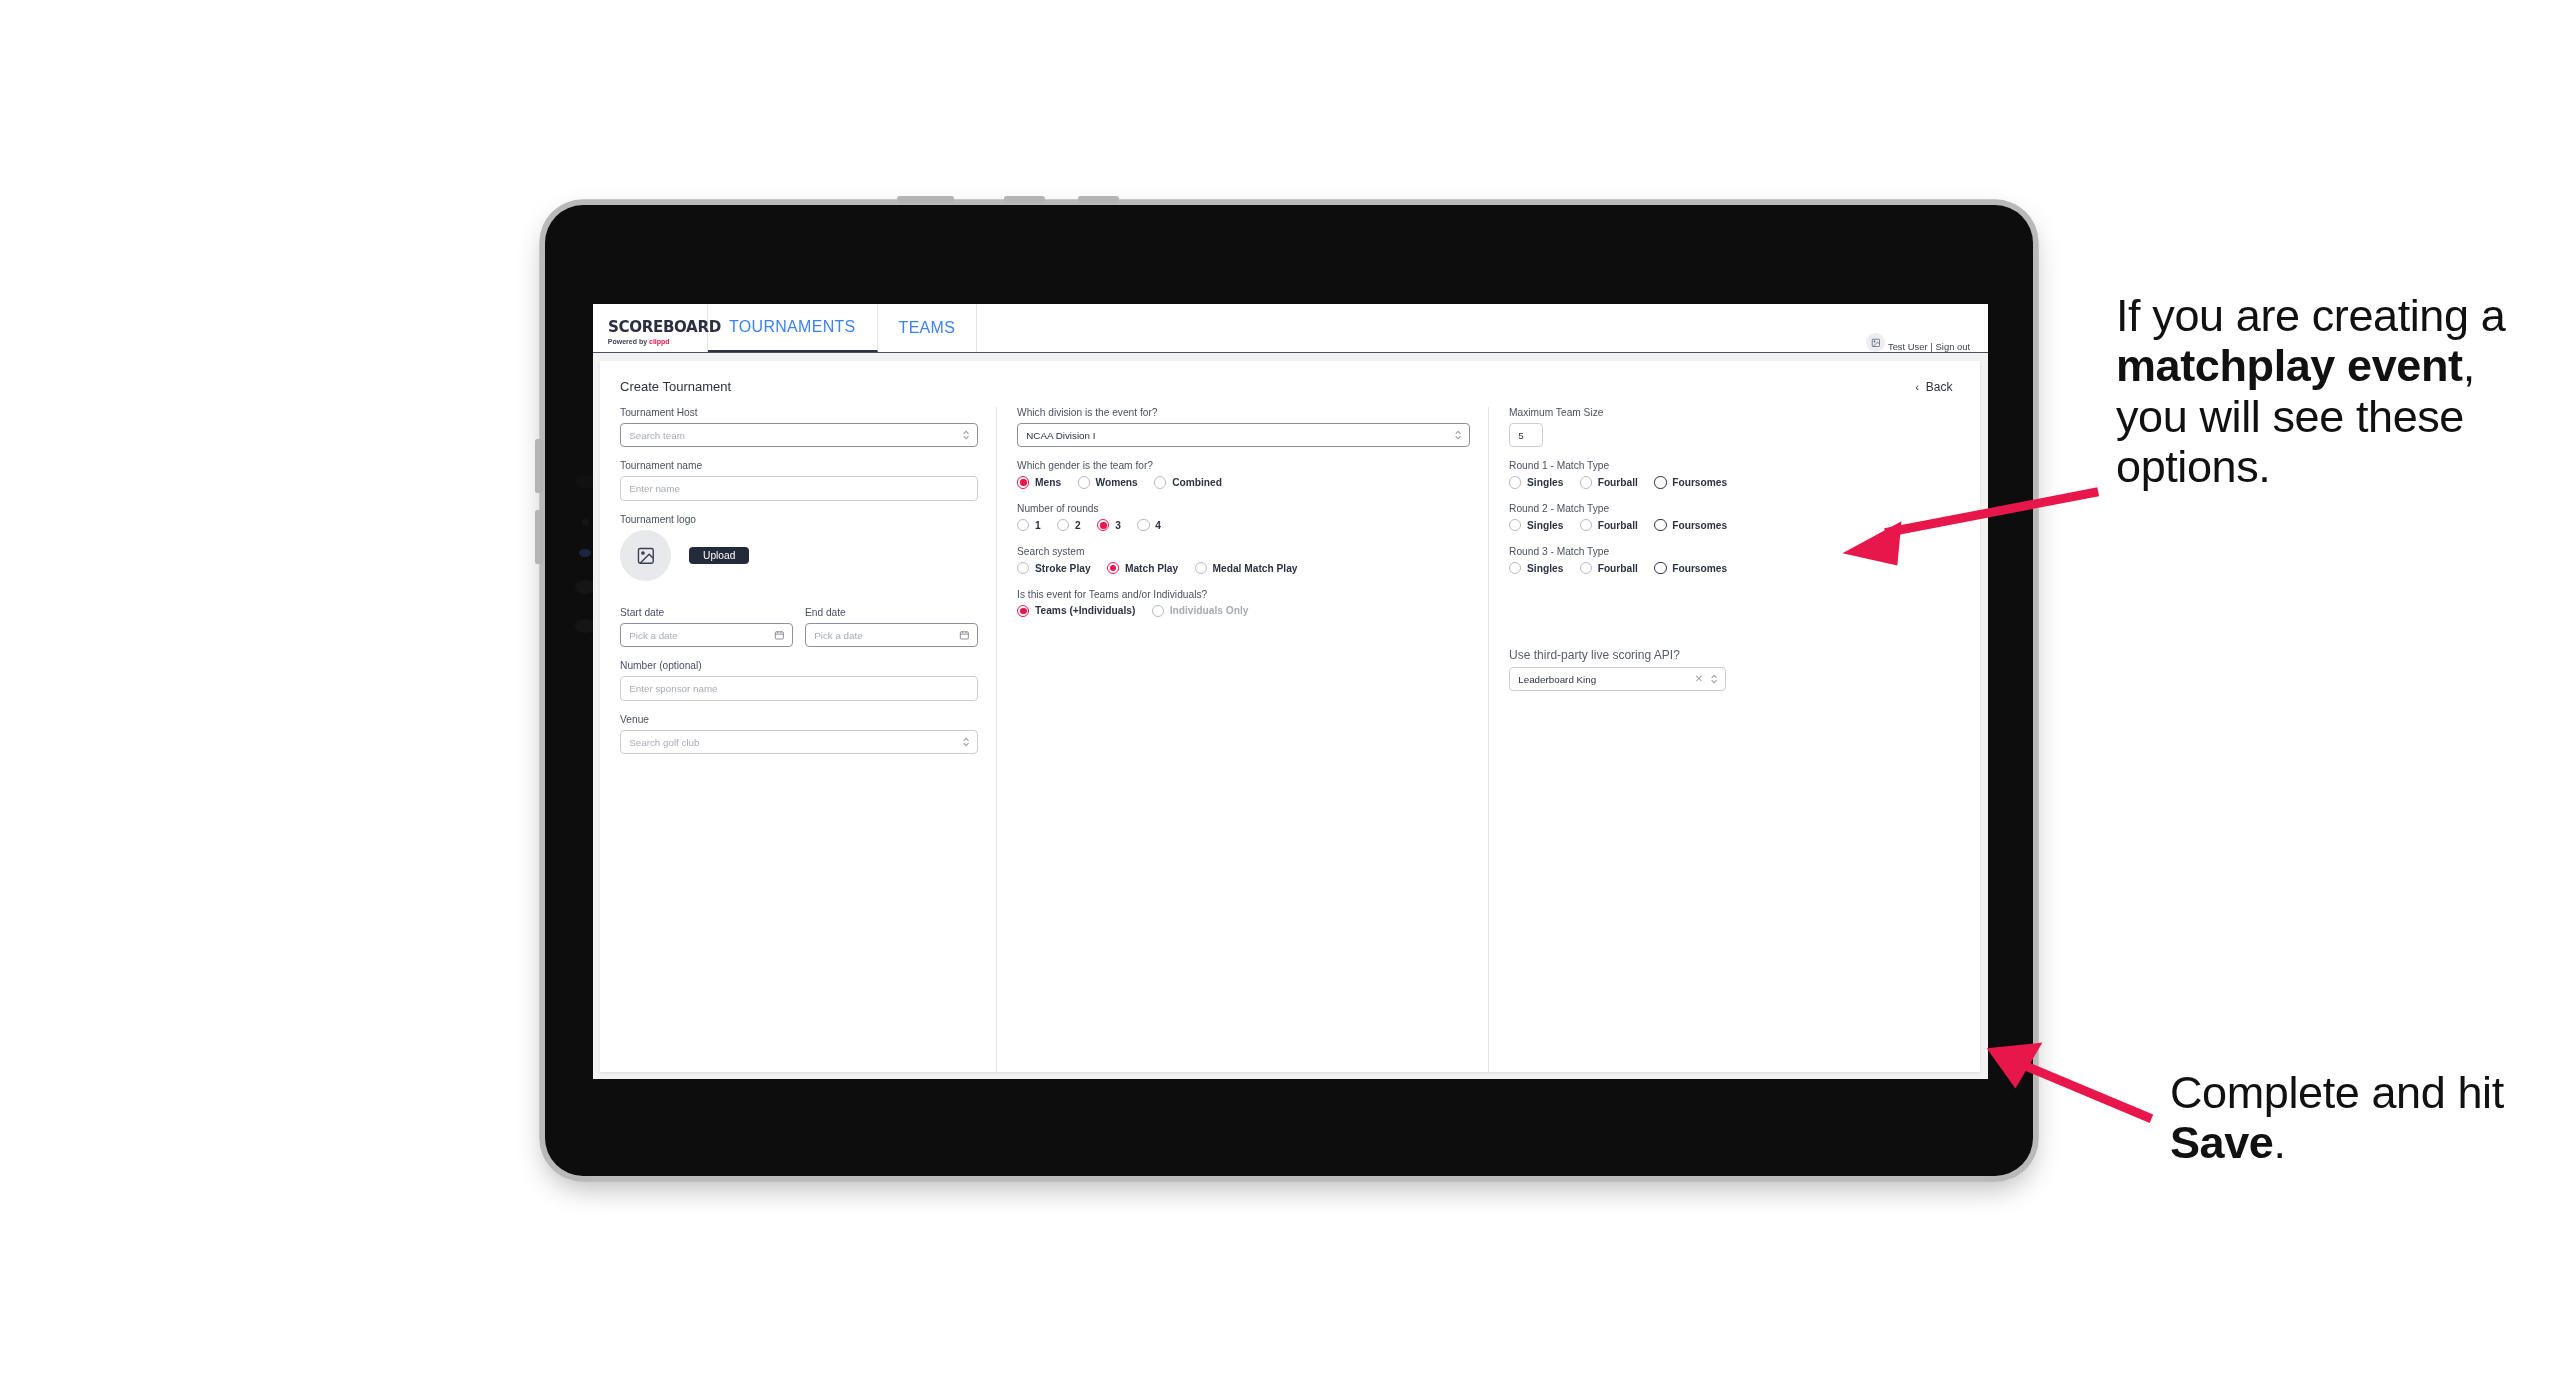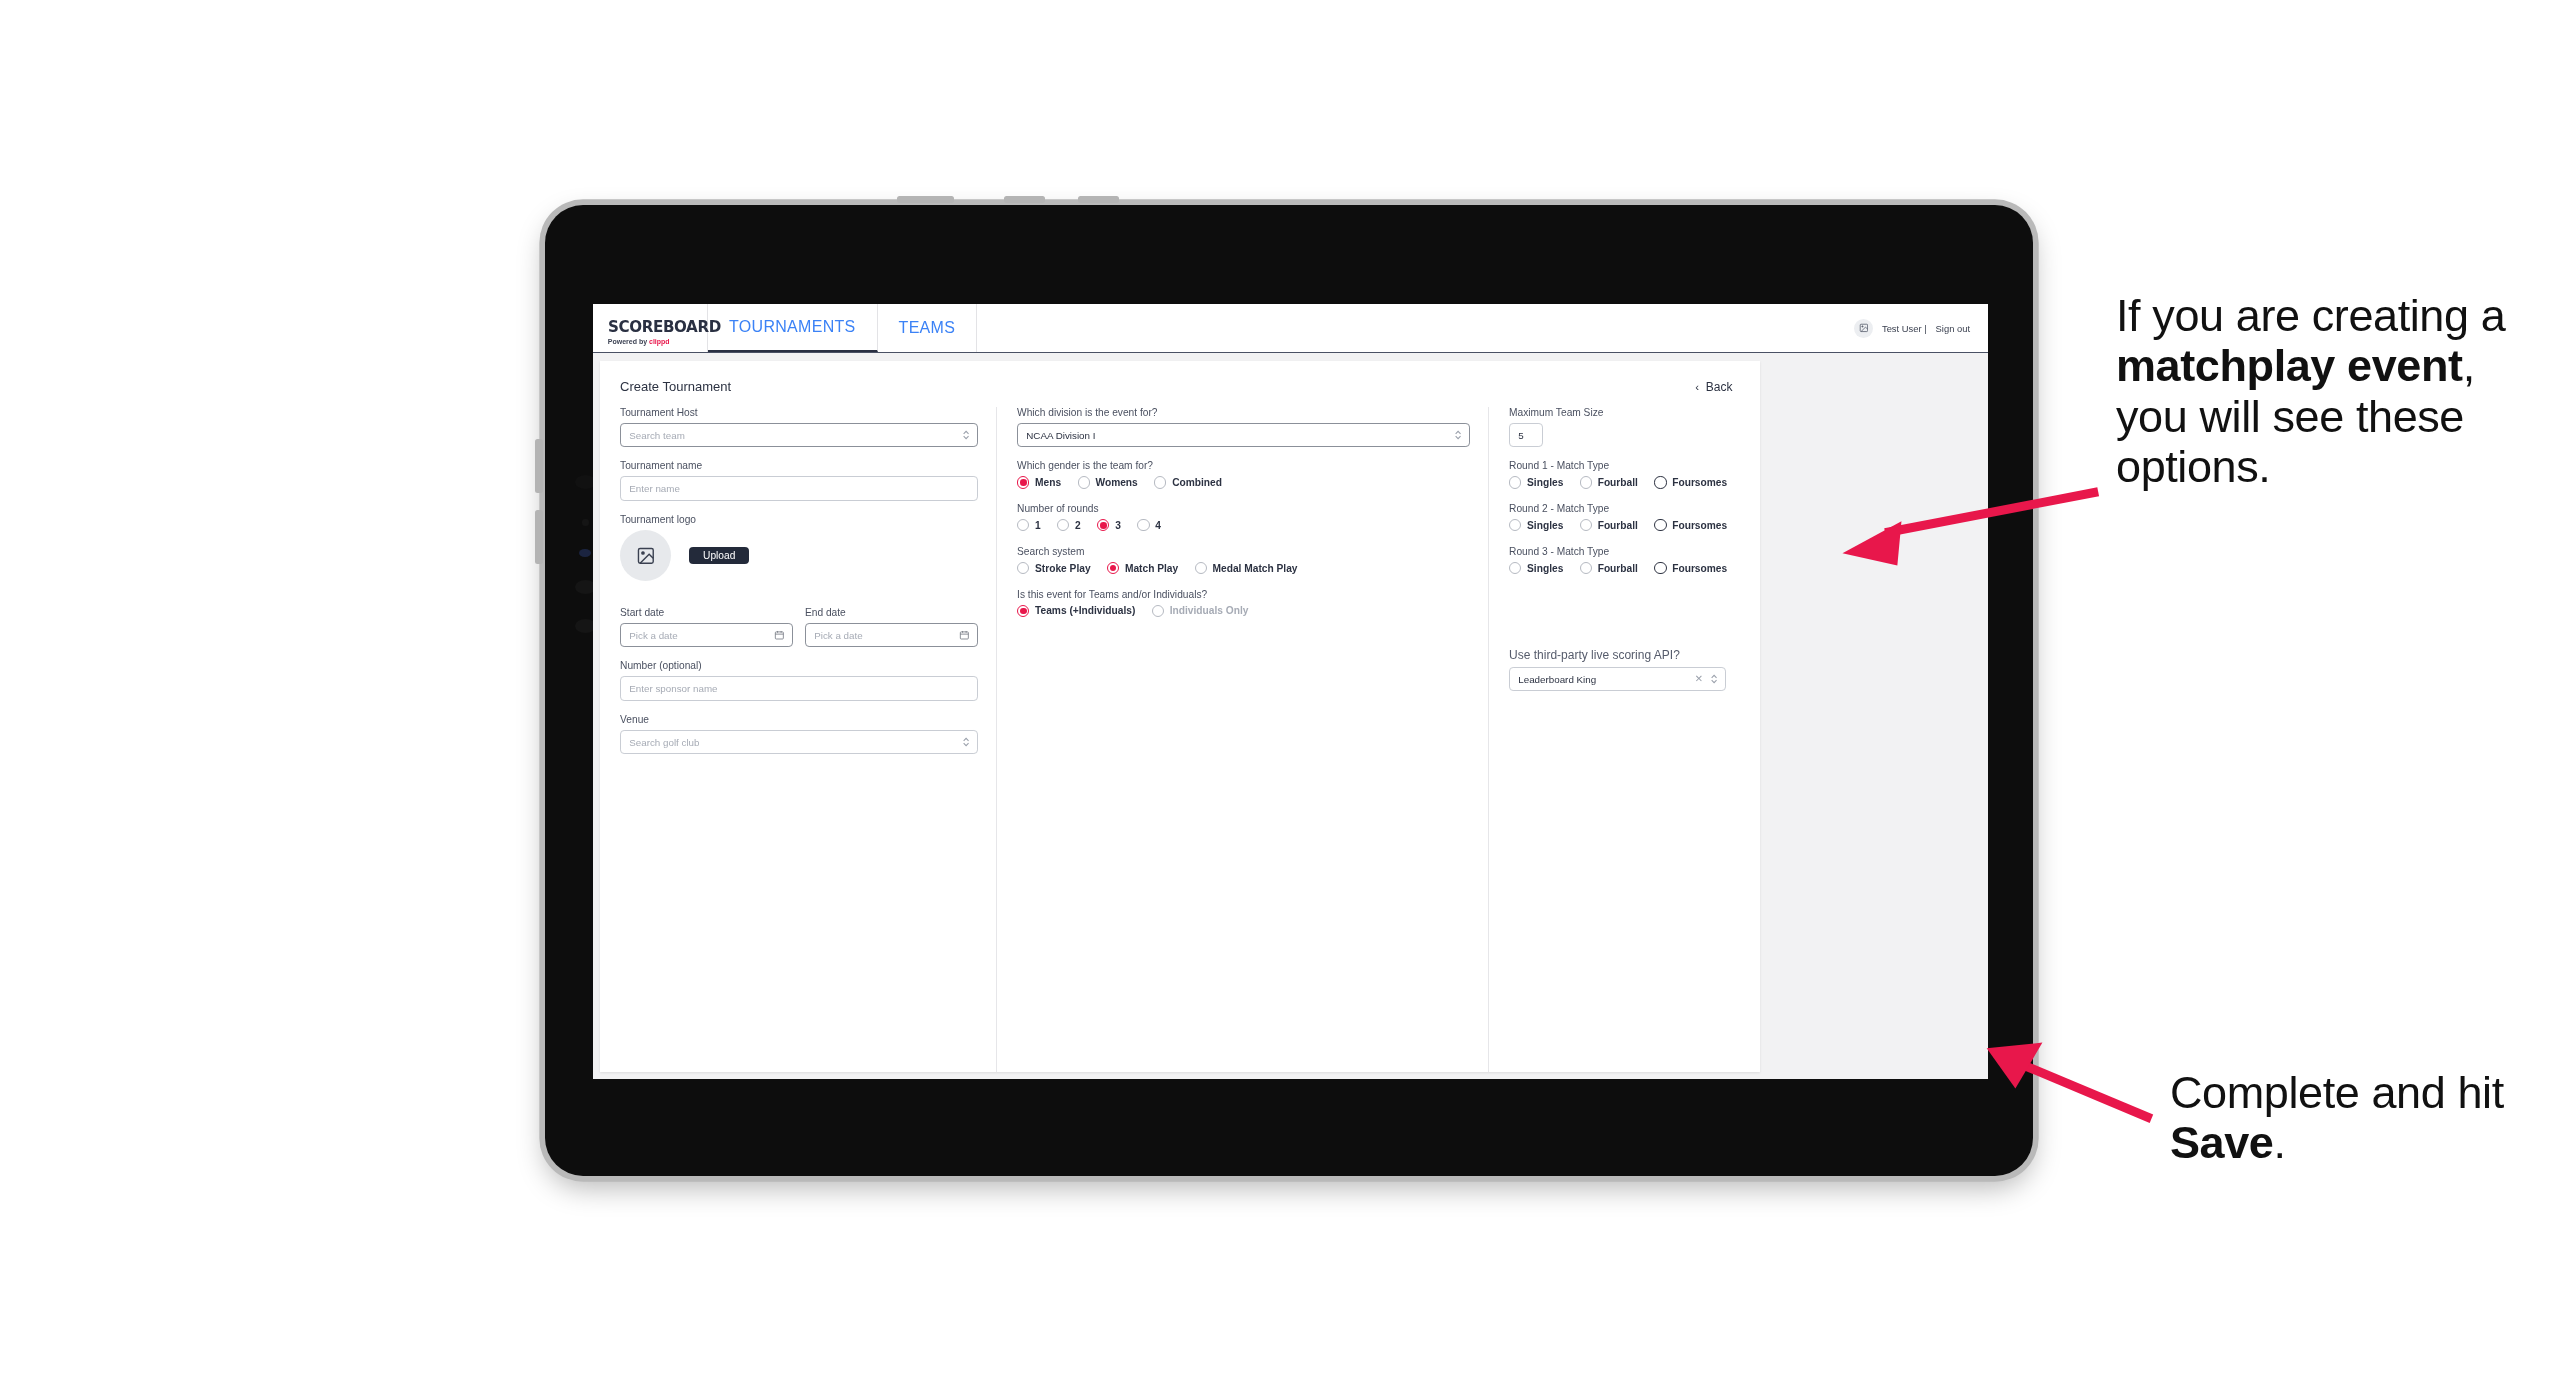--- a/index.html
+++ b/index.html
@@ -89,37 +89,37 @@
     padding: 0 21px;
     font-size: 16px;
     letter-spacing: 0.3px;
     color: #3b82f6;
     border-right: 0.8px solid #e3e3e6;
     cursor: pointer;
   }
   .navtab.active { border-bottom: 2.5px solid #2a3042; }
   #navspacer { flex: 1; }
   #navuser {
-    display: flex; align-items: center; gap: 9px;
+    display: flex; align-items: flex-end; gap: 3px;
     padding-right: 18px;
     font-size: 9.4px;
     color: #3b4150;
   }
   #avatar {
     width: 19px; height: 19px; border-radius: 50%;
     background: #eceef1;
     display: flex; align-items: center; justify-content: center;
   }
   #navuser .signout { cursor: pointer; }
 
   
   #card {
     position: absolute;
     left: 7.4px; top: 57px;
-    width: 1160px; height: 711px;
+    width: 1380px; height: 711px;
     background: #ffffff;
     box-shadow: 0 0.8px 2.5px rgba(0,0,0,0.09);
     display: flex; flex-direction: column;
   }
   #card-head {
     display: flex; align-items: center; justify-content: space-between;
     padding: 18px 28px 13px 19.7px;
   }
   #page-title { font-size: 13px; color: #2c3242; }
   #back-link {

